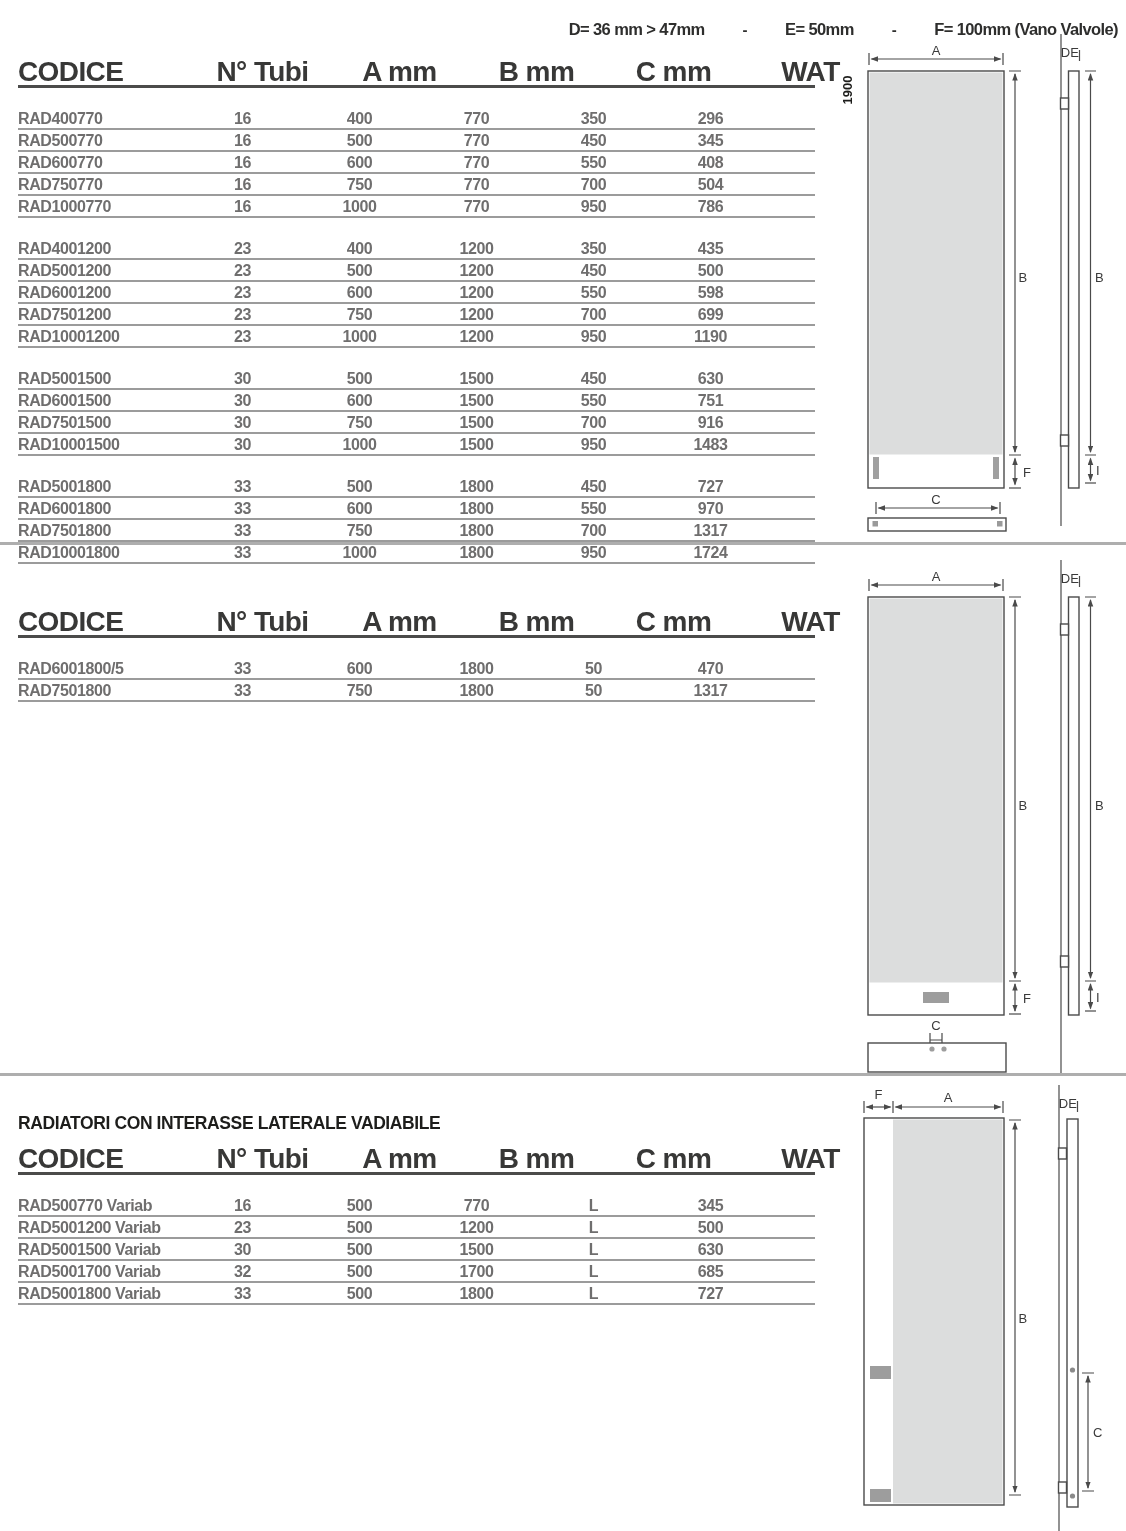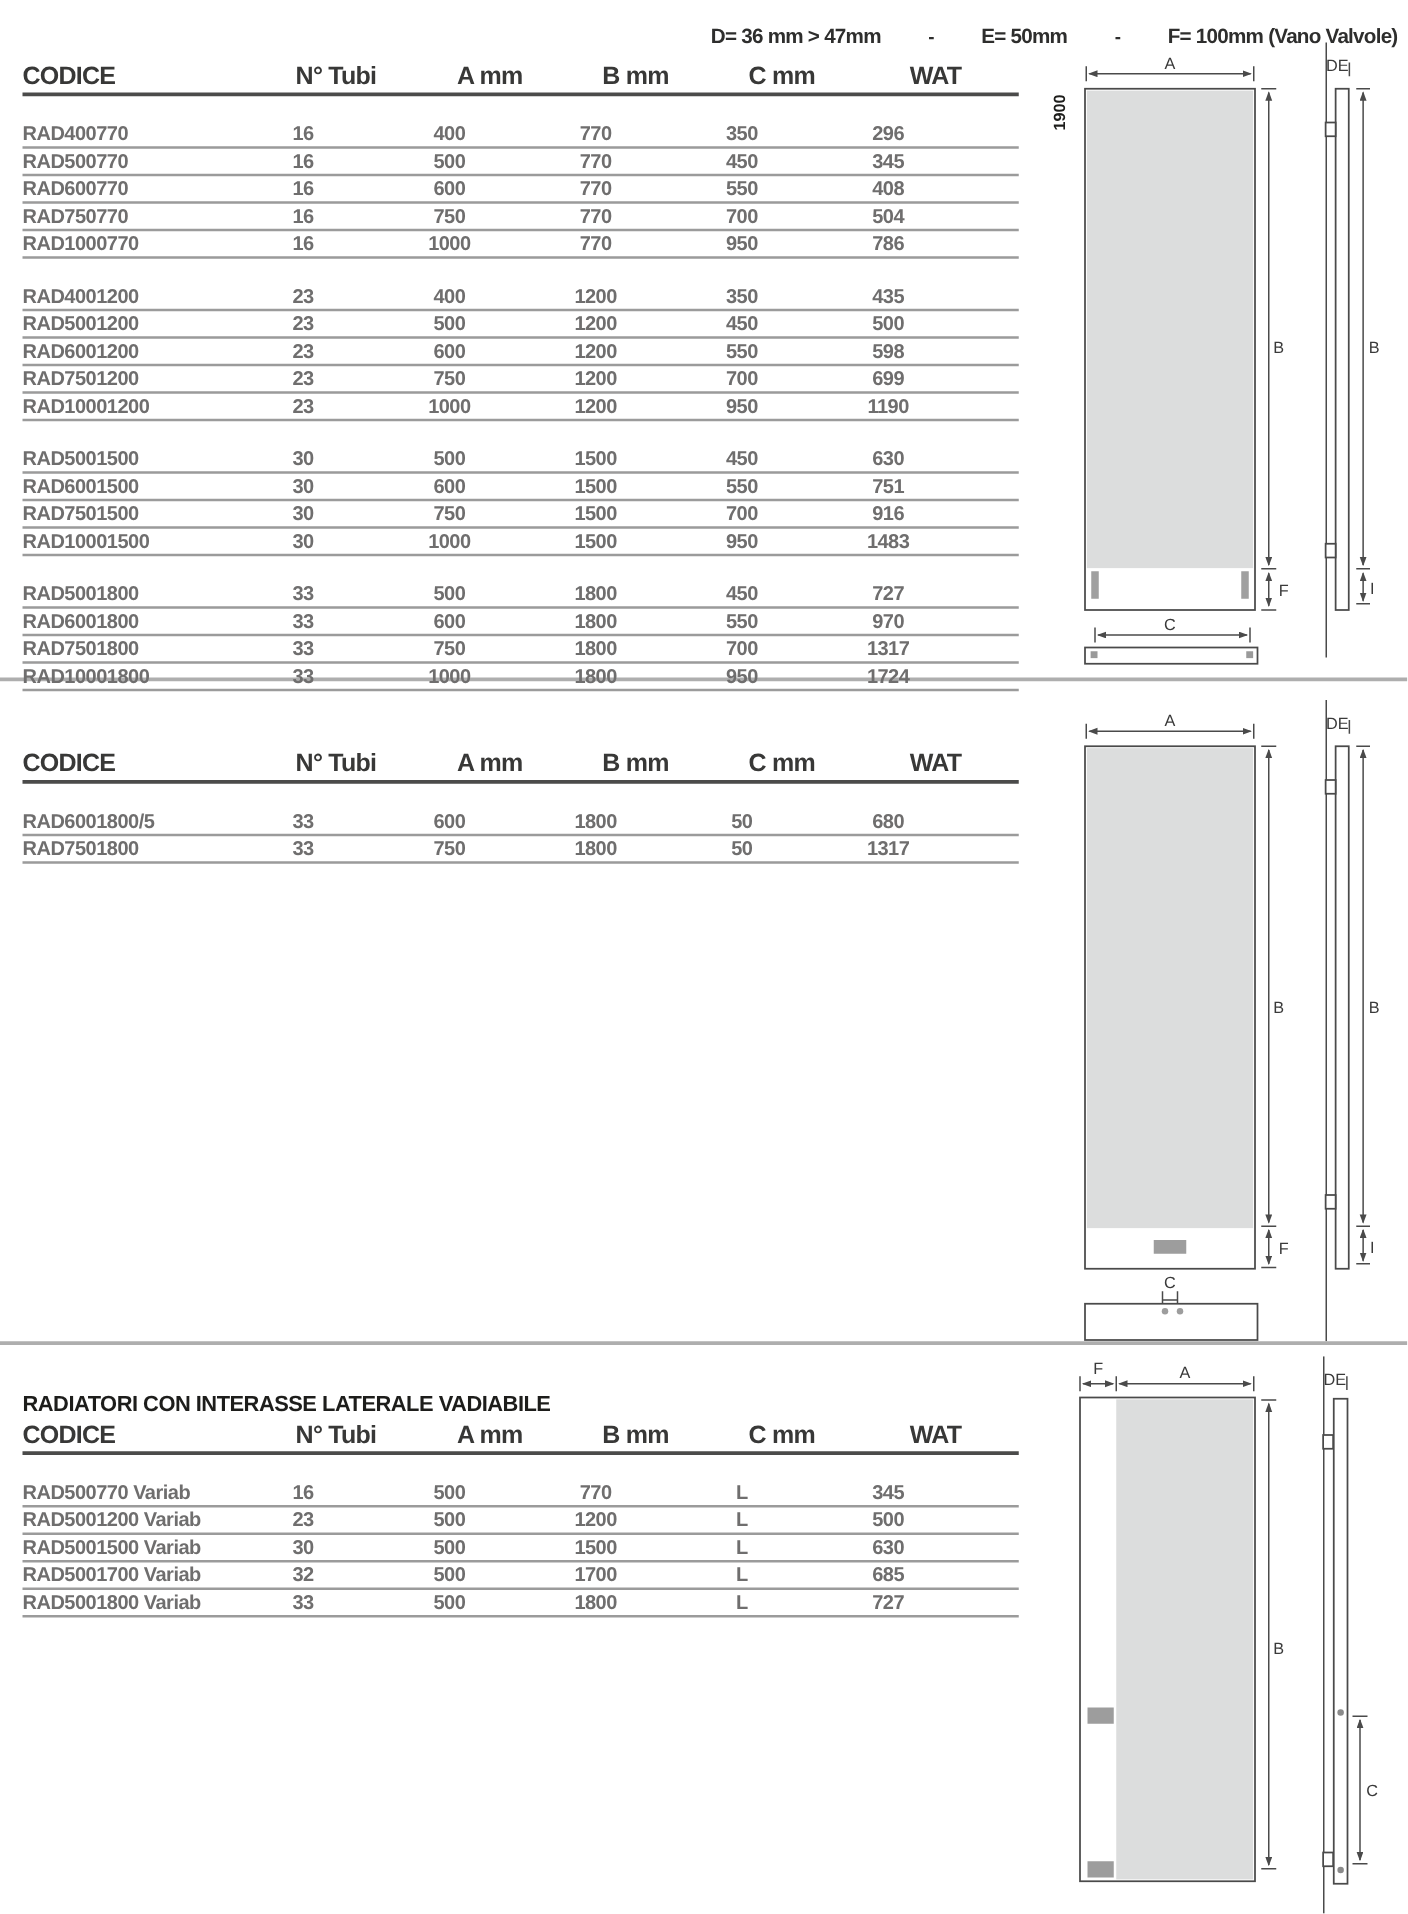--- a/index.html
+++ b/index.html
@@ -10,23 +10,23 @@
   .topnote{position:absolute;top:20px;left:560px;right:8px;display:flex;justify-content:flex-end;
     gap:38px;align-items:baseline;font-weight:bold;font-size:16.5px;color:#2e2e2d;letter-spacing:-0.6px;white-space:nowrap;}
   .topnote .dash{font-size:15px;}
 
   
   .divider{position:absolute;left:0;width:1126px;height:0;border-top:3px solid #aeaeae;}
 
   
   .section{position:absolute;left:18px;width:797px;}
   .sec-title{font-size:17.5px;line-height:19px;font-weight:bold;color:#1d1d1b;letter-spacing:-0.4px;}
-  .thead{display:grid;grid-template-columns:166px repeat(5,117px);margin-top:4px;height:24px;
-    border-bottom:3px solid #4b4b4a;font-weight:bold;font-size:20px;color:#383837;letter-spacing:-0.6px;}
-  .thead .c{text-align:right;line-height:22px;}
+  .thead{display:grid;grid-template-columns:166px repeat(5,117px);margin-top:15px;height:24px;
+    border-bottom:3px solid #4b4b4a;font-weight:bold;font-size:28px;color:#383837;letter-spacing:-0.6px;gap:20px;}
+  .thead .c{text-align:center;line-height:22px;}
   .thead .c:first-child{text-align:left;}
   .tgroup{margin-top:20px;}
   .tgroup + .tgroup{}
   .trow{display:grid;grid-template-columns:166px repeat(5,117px);height:22px;box-sizing:border-box;
     border-bottom:2px solid #9b9b9b;font-weight:bold;font-size:16px;color:#6f6e6e;letter-spacing:-0.4px;}
   .trow .c{text-align:center;line-height:21px;white-space:nowrap;}
   .trow .c:first-child{text-align:left;}
 
   
   .diag{position:absolute;left:830px;}
@@ -253,21 +253,21 @@
       <div class="c">WAT</div>
     </div>
     <div class="tgroup">
 
         <div class="trow">
           <div class="c">RAD6001800/5</div>
           <div class="c">33</div>
           <div class="c">600</div>
           <div class="c">1800</div>
           <div class="c">50</div>
-          <div class="c">680</div>
+          <div class="c">470</div>
         </div>
 
         <div class="trow">
           <div class="c">RAD7501800</div>
           <div class="c">33</div>
           <div class="c">750</div>
           <div class="c">1800</div>
           <div class="c">50</div>
           <div class="c">1317</div>
         </div>

